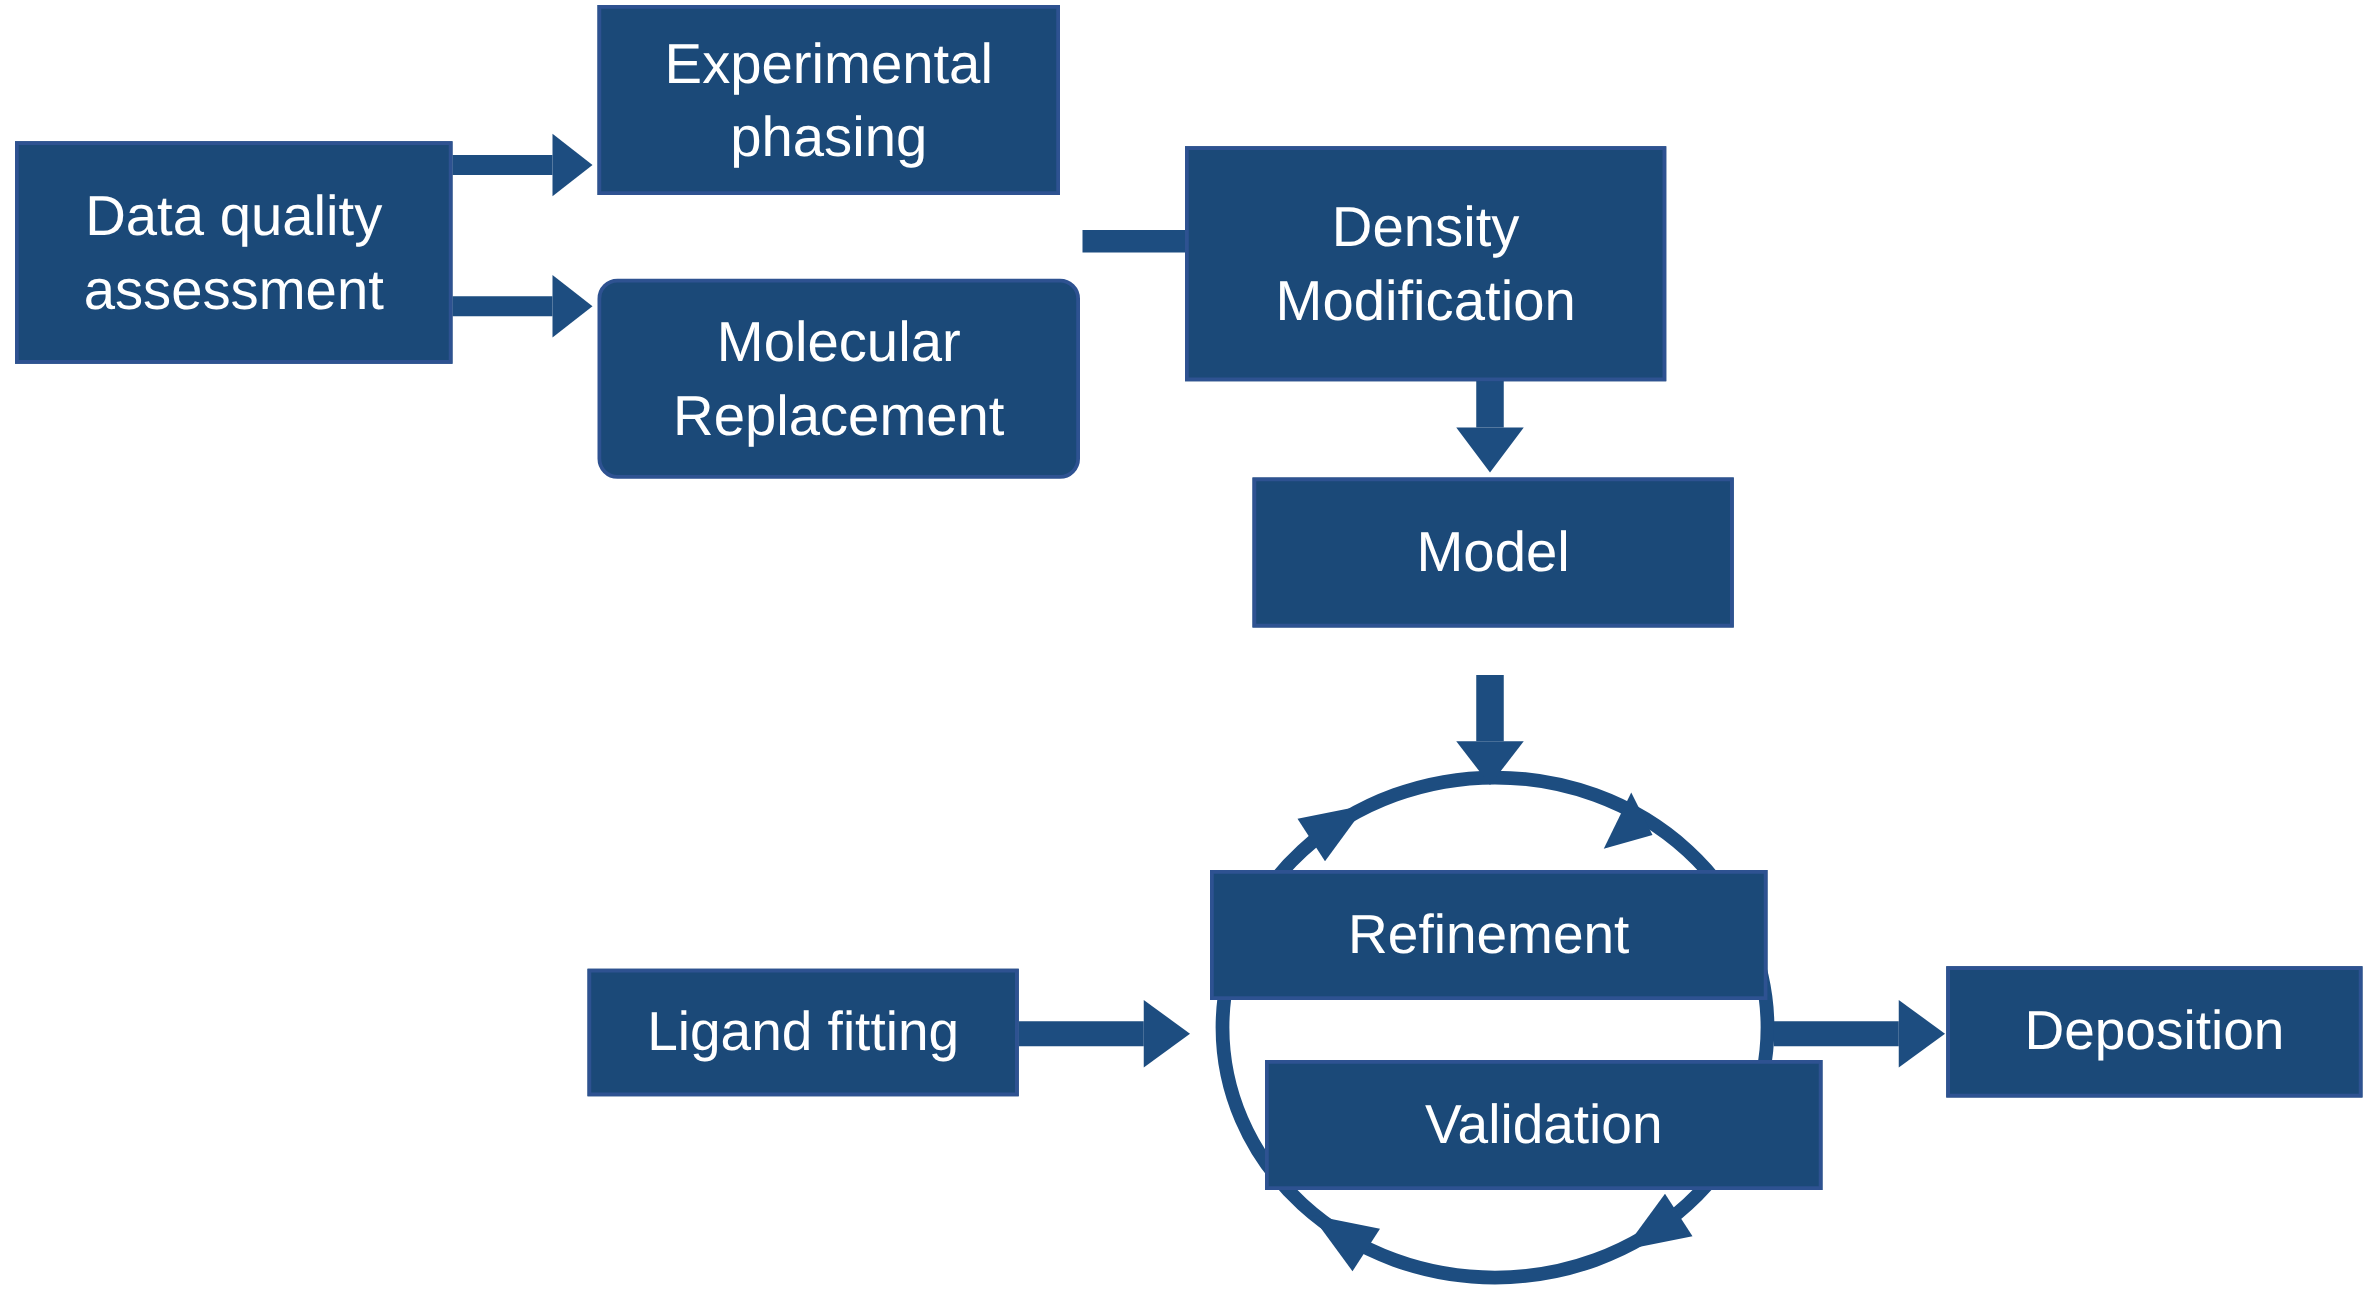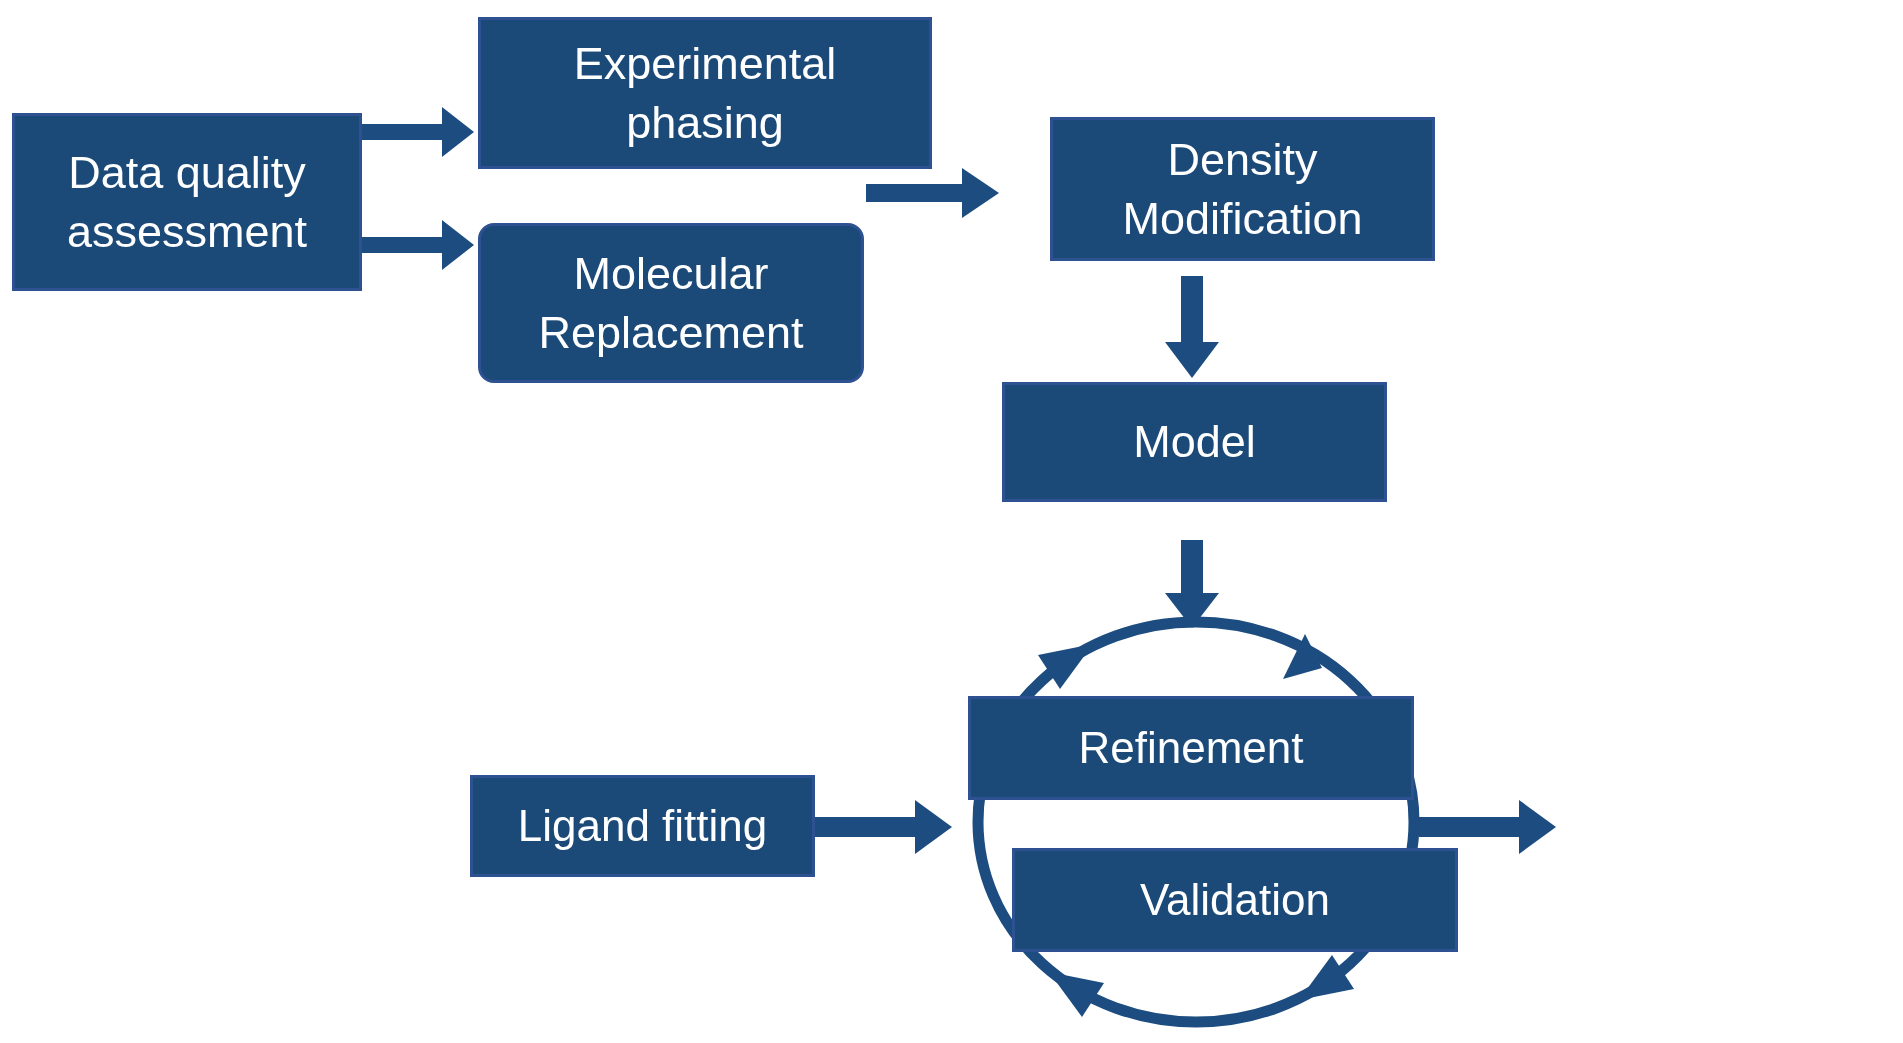--- a/index.html
+++ b/index.html
@@ -76,45 +76,48 @@
       <rect class="connector-fill" x="1419" y="817" width="100" height="20"></rect>
       <polygon class="connector-fill" points="1519,800 1519,854 1556,827"></polygon>
     </g>
   </svg>
 
   <div class="box" style="left:12px;top:113px;width:350px;height:178px;">
     <span class="line">Data quality</span>
     <span class="line">assessment</span>
   </div>
 
-  <div class="box" style="left:478px;top:17px;width:454px;height:152px;">
+  <div class="box" style="left:478px;top:4px;width:370px;height:152px;">
     <span class="line">Experimental</span>
     <span class="line">phasing</span>
   </div>
 
   <div class="box" style="left:478px;top:223px;width:386px;height:160px;border-radius:16px;">
     <span class="line">Molecular</span>
     <span class="line">Replacement</span>
   </div>
 
-  <div class="box" style="left:1050px;top:117px;width:385px;height:144px;">
+  <div class="box" style="left:948px;top:117px;width:385px;height:188px;">
     <span class="line">Density</span>
     <span class="line">Modification</span>
   </div>
 
   <div class="box" style="left:1002px;top:382px;width:385px;height:120px;">
     <span class="line">Model</span>
   </div>
 
   <div class="box single" style="left:968px;top:696px;width:446px;height:104px;">
     <span class="line">Refinement</span>
   </div>
 
   <div class="box single" style="left:968px;top:848px;width:446px;height:104px;margin-left:44px;">
     <span class="line">Validation</span>
   </div>
 
   <div class="box single" style="left:470px;top:775px;width:345px;height:102px;">
     <span class="line">Ligand fitting</span>
   </div>
 
+  <div class="box single" style="left:1557px;top:773px;width:333px;height:105px;">
+    <span class="line">Deposition</span>
+  </div>
 
 </div>
 
 </body></html>

